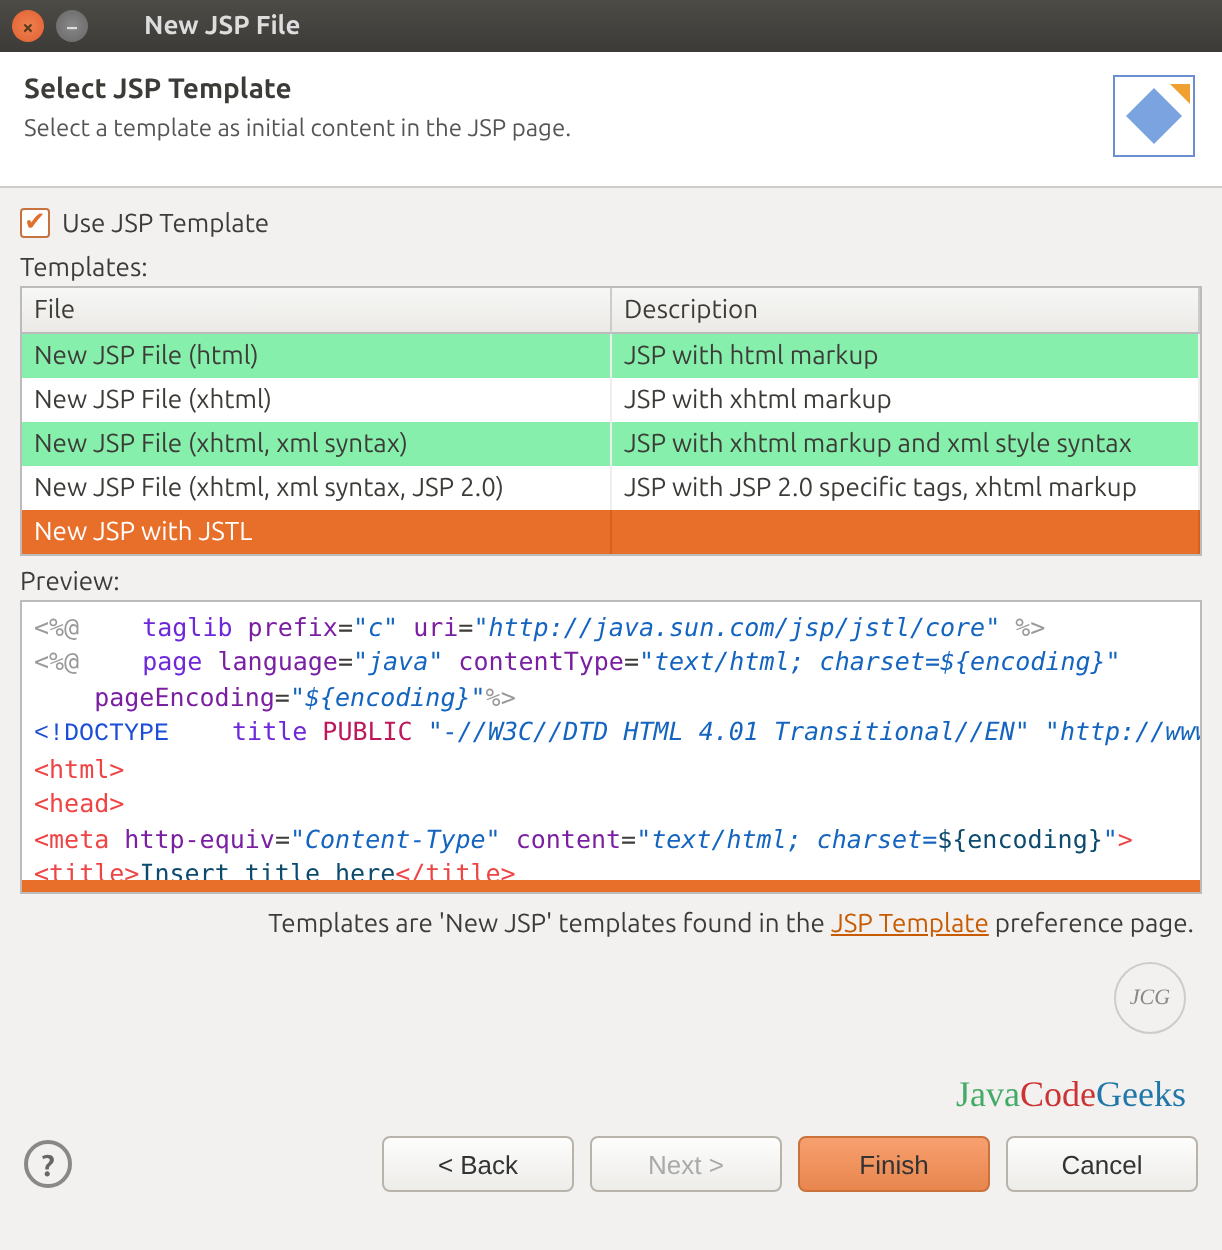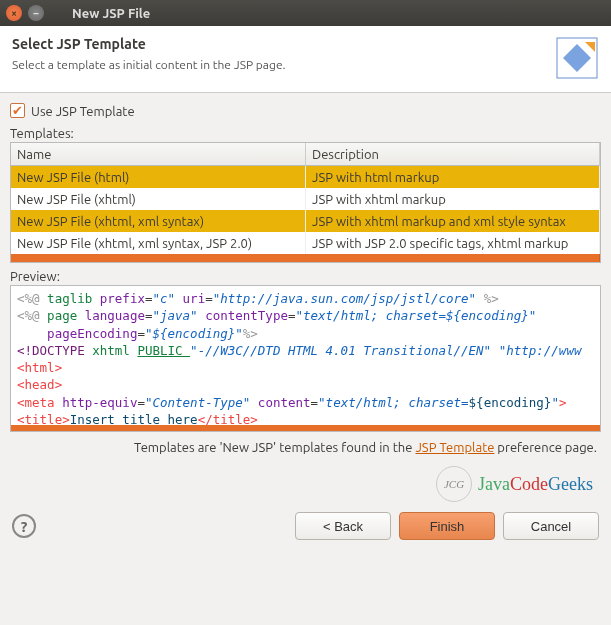--- a/index.html
+++ b/index.html
@@ -18,38 +18,38 @@
 .checkbox-row { display: flex; align-items: center; gap: 6px; margin-bottom: 8px; }
 .checkbox { width: 15px; height: 15px; border: 1px solid #c77340; border-radius: 2px; display: inline-flex; align-items: center; justify-content: center; color: #e0702d; font-size: 13px; line-height: 1; background: #fff; }
 .label { font-size: 13px; }
 .templates-label { margin-bottom: 2px; font-size: 13px; }
 .table { border: 1px solid #bbb; background: #fff; width: 100%; }
 .thead, .trow { display: flex; }
 .thead .cell { background: linear-gradient(#f7f7f5, #ebeae7); border-bottom: 1px solid #bbb; border-right: 1px solid #ccc; padding: 4px 6px; font-size: 13px; }
 .trow .cell { padding: 4px 6px; border-right: 1px solid #eee; white-space: nowrap; overflow: hidden; }
 .col-name { width: 295px; flex-shrink: 0; }
 .col-desc { flex: 1; }
-.trow.alt { background: #eab308; }
+.trow.alt { background: #86efac; }
 .trow.sel { background: #e86f2a; color: #fff; }
 .trow.sel .cell { border-right-color: #d6601f; }
 .preview-label { margin: 6px 0 2px 0; font-size: 13px; }
 .preview { border: 1px solid #bbb; background: #fff; padding: 4px 6px; font-family: "DejaVu Sans Mono", Consolas, monospace; font-size: 12.5px; line-height: 1.38; white-space: pre; overflow: hidden; height: 147px; position: relative; }
 .preview .scroll-ind { position: absolute; bottom: 0; left: 0; right: 0; height: 6px; background: #e86f2a; }
 .c-dir { color: #9a9a9a; } 
 .c-attrname { color: #7a1fa2; }
 .c-str { color: #1565c0; font-style: italic; }
-.c-kw { color: #15803d; }
-.c-doctype { color: #701a75; }
+.c-kw { color: #6d28d9; margin-left: 24px; }
+.c-doctype { color: #1d4ed8; font-family: Liberation Mono, monospace; }
 .c-tag { color: #ef4444; }
 .c-text { color: #0c4a6e; }
-.c-public { color: #15803d; text-decoration: underline; }
+.c-public { color: #be185d; }
 .footer-note { text-align: right; margin: 8px 4px 0 0; font-size: 13px; }
 .footer-note a { color: #c85a00; }
 .logo-area { padding: 12px 18px 0 0; text-align: right; }
-.logo { display: inline-flex; align-items: center; gap: 6px; }
+.logo { display: inline-flex; align-items: flex-end; gap: 20px; flex-direction: column; }
 .logo-ic { width: 36px; height: 36px; border: 1px solid #ccc; border-radius: 50%; display: inline-flex; align-items: center; justify-content: center; color: #888; font-family: Georgia, serif; font-style: italic; font-size: 11px; }
 .logo-txt { font-family: Georgia, "Times New Roman", serif; font-size: 18px; }
 .logo-txt .j1 { color: #4a6; }
 .logo-txt .j2 { color: #c33; }
 .logo-txt .j3 { color: #27a; margin-top: 20px; }
 .logo-sub { display: block; font-size: 8px; color: #888; letter-spacing: 0.5px; }
 .button-bar { display: flex; align-items: center; padding: 10px 12px; gap: 8px; }
 .help { width: 24px; height: 24px; border: 2px solid #888; border-radius: 50%; display: inline-flex; align-items: center; justify-content: center; color: #666; font-weight: bold; font-size: 15px; margin-right: auto; }
 .btn { min-width: 96px; height: 28px; border: 1px solid #b8b4ac; border-radius: 4px; background: linear-gradient(#fdfdfc, #edece9); font-size: 13px; color: #333; cursor: pointer; }
 .btn.disabled { color: #aaa; }
@@ -79,49 +79,50 @@
 </div>
 
 <div class="content">
   <div class="checkbox-row">
     <span class="checkbox">✔</span>
     <span class="label">Use JSP Template</span>
   </div>
   <div class="templates-label">Templates:</div>
   <div class="table">
     <div class="thead">
-      <div class="cell col-name">Name</div>
+      <div class="cell col-name">File</div>
       <div class="cell col-desc">Description</div>
     </div>
     <div class="trow alt">
       <div class="cell col-name">New JSP File (html)</div>
       <div class="cell col-desc">JSP with html markup</div>
     </div>
     <div class="trow">
       <div class="cell col-name">New JSP File (xhtml)</div>
       <div class="cell col-desc">JSP with xhtml markup</div>
     </div>
     <div class="trow alt">
       <div class="cell col-name">New JSP File (xhtml, xml syntax)</div>
       <div class="cell col-desc">JSP with xhtml markup and xml style syntax</div>
     </div>
     <div class="trow">
       <div class="cell col-name">New JSP File (xhtml, xml syntax, JSP 2.0)</div>
       <div class="cell col-desc">JSP with JSP 2.0 specific tags, xhtml markup</div>
     </div>
     <div class="trow sel">
+      <div class="cell col-name">New JSP with JSTL</div>
       <div class="cell col-desc"></div>
     </div>
   </div>
 
   <div class="preview-label">Preview:</div>
   <div class="preview"><span class="c-dir">&lt;%@</span><span class="c-kw"> taglib</span><span class="c-attrname"> prefix</span><span>=</span><span class="c-str">"c"</span><span class="c-attrname"> uri</span><span>=</span><span class="c-str">"http://java.sun.com/jsp/jstl/core"</span><span class="c-dir"> %&gt;</span>
 <span class="c-dir">&lt;%@</span><span class="c-kw"> page</span><span class="c-attrname"> language</span><span>=</span><span class="c-str">"java"</span><span class="c-attrname"> contentType</span><span>=</span><span class="c-str">"text/html; charset=${encoding}"</span>
 <span class="c-attrname">    pageEncoding</span><span>=</span><span class="c-str">"${encoding}"</span><span class="c-dir">%&gt;</span>
-<span class="c-doctype">&lt;!DOCTYPE </span><span class="c-kw">xhtml </span><span class="c-public">PUBLIC </span><span class="c-str">"-//W3C//DTD HTML 4.01 Transitional//EN"</span><span class="c-str"> "http://www</span>
+<span class="c-doctype">&lt;!DOCTYPE </span><span class="c-kw">title </span><span class="c-public">PUBLIC </span><span class="c-str">"-//W3C//DTD HTML 4.01 Transitional//EN"</span><span class="c-str"> "http://www</span>
 <span class="c-tag">&lt;html&gt;</span>
 <span class="c-tag">&lt;head&gt;</span>
 <span class="c-tag">&lt;meta</span><span class="c-attrname"> http-equiv</span><span>=</span><span class="c-str">"Content-Type"</span><span class="c-attrname"> content</span><span>=</span><span class="c-str">"text/html; charset=</span><span class="c-text">${encoding}</span><span class="c-str">"</span><span class="c-tag">&gt;</span>
 <span class="c-tag">&lt;title&gt;</span><span class="c-text">Insert title here</span><span class="c-tag">&lt;/title&gt;</span>
 <div class="scroll-ind"></div></div>
 
   <div class="footer-note">
     <span>Templates are 'New JSP' templates found in the </span><a href="#">JSP Template</a><span> preference page.</span>
   </div>
 </div>
@@ -131,15 +132,16 @@
     <span class="logo-ic">JCG</span>
     <span>
       <span class="logo-txt"><span class="j1">Java</span><span class="j2">Code</span><span class="j3">Geeks</span></span>
     </span>
   </span>
 </div>
 
 <div class="button-bar">
   <span class="help">?</span>
   <button class="btn">&lt; Back</button>
+  <button class="btn disabled">Next &gt;</button>
   <button class="btn primary">Finish</button>
   <button class="btn">Cancel</button>
 </div>
 
 </body></html>

